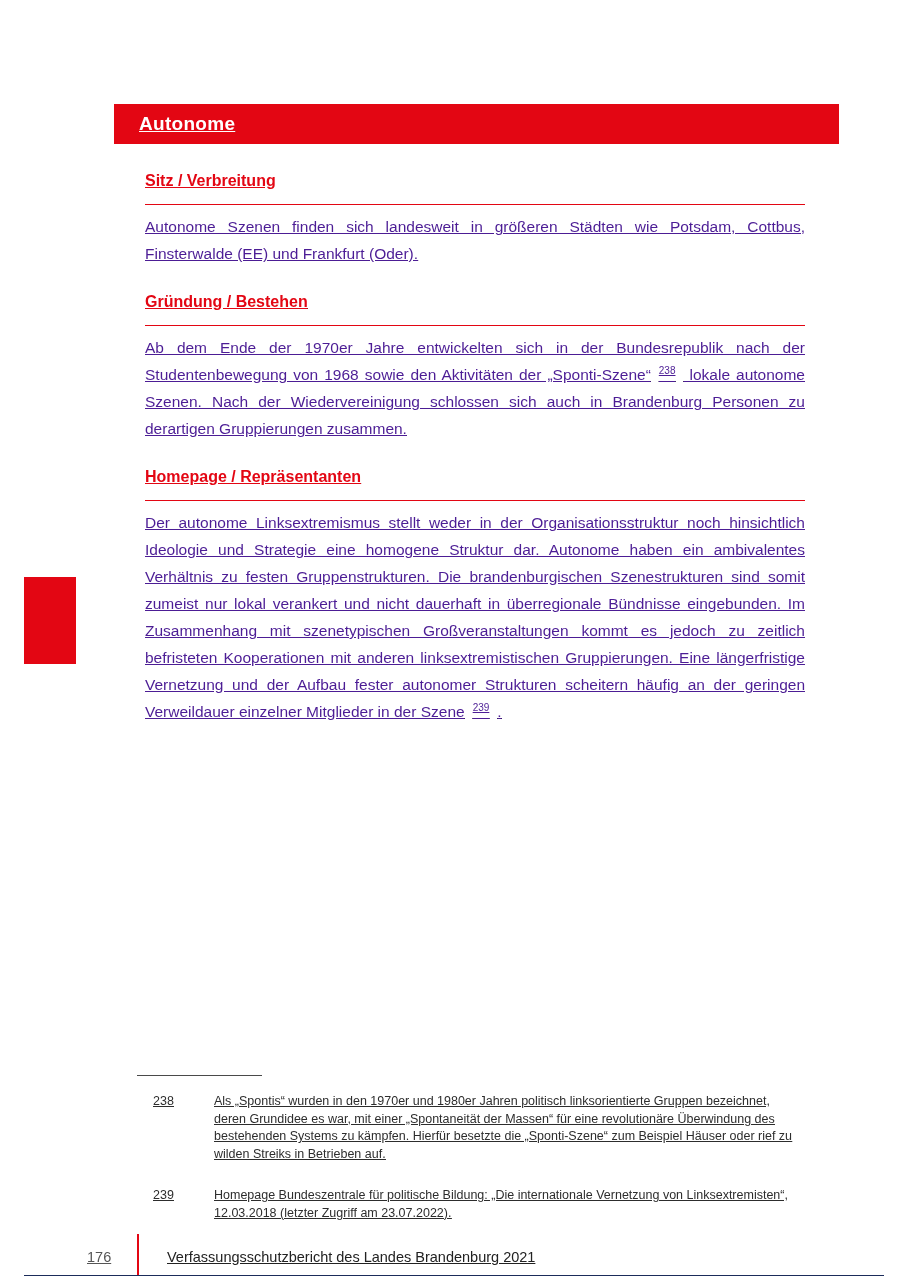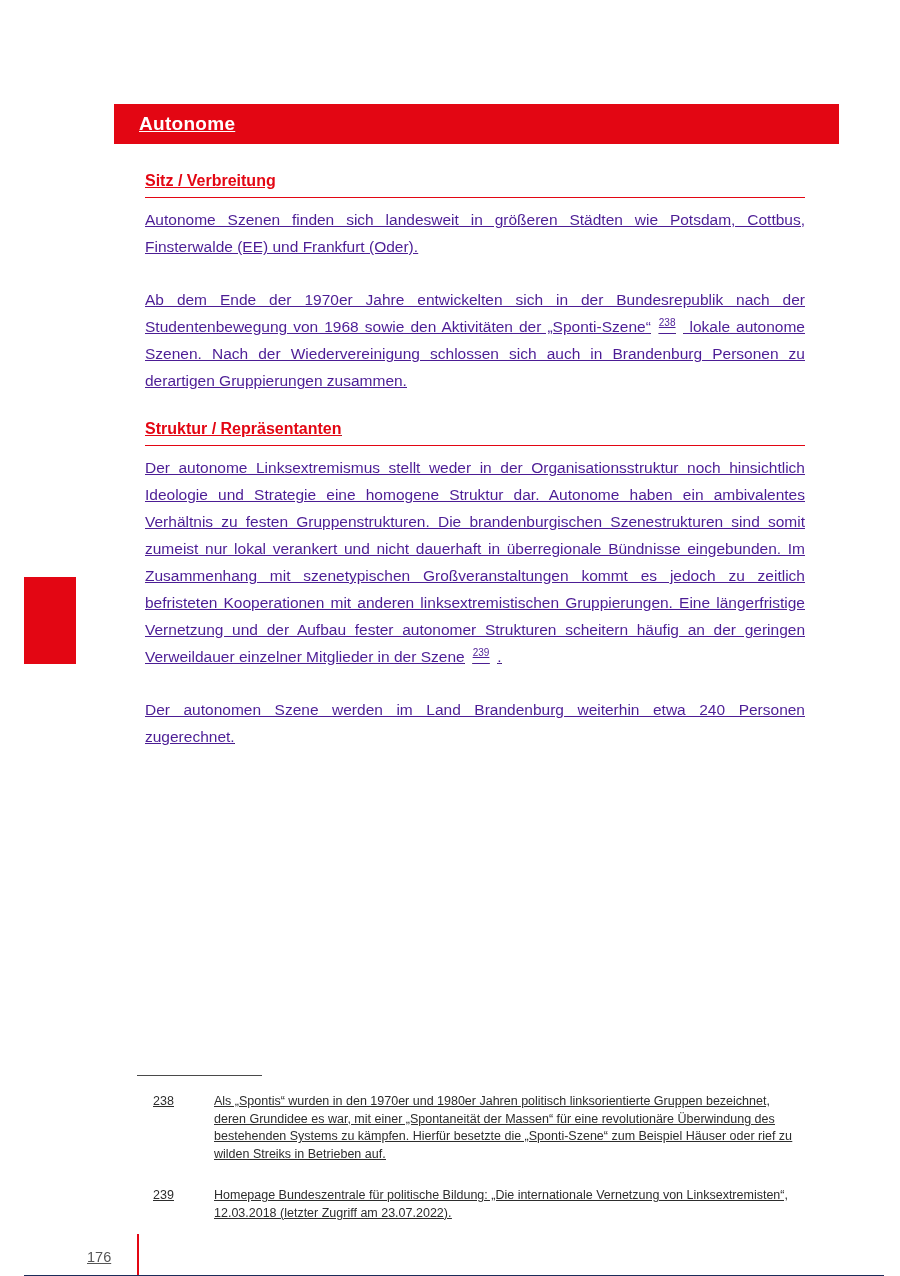--- a/index.html
+++ b/index.html
@@ -14,21 +14,21 @@
   }
   .banner {
     position:absolute; left:90px; top:80px; width:725px; height:40px;
     background:#e30613; display:flex; align-items:center; padding-left:17px;
   }
   .banner h1 { color:#ffffff; font-size:19px; font-weight:bold; letter-spacing:0.3px; }
   .content { position:absolute; left:105px; top:140px; width:692px; }
   .section { margin-bottom:26px; }
   .section-heading {
     color:#e30613; font-size:16px; font-weight:bold;
-    padding-bottom:7px; border-bottom:1px solid #e30613; margin-bottom:7px;
+    padding-bottom:14px; border-bottom:1px solid #e30613; margin-bottom:7px;
   }
   .section-body {
     font-size:15.5px; line-height:27px; color:#4c1d95; text-align:justify;
   }
   sup.fn-ref { font-size:10px; line-height:0; vertical-align:super; }
   .footnotes { position:absolute; left:105px; top:1043px; width:692px; color:#2d2d2d; }
   .fn-rule { width:125px; border-top:1px solid #4a4a4a; margin-bottom:9px; }
   .fn-row { display:flex; font-size:12.5px; line-height:17.5px; }
   .fn-num { width:45px; flex:none; }
   .fn-text { flex:1; }
@@ -48,28 +48,28 @@
   <header class="banner">
     <h1>Autonome</h1>
   </header>
 
   <main class="content" id="sections">
       <section class="section">
         <h2 class="section-heading">Sitz / Verbreitung</h2>
         <p class="section-body">Autonome Szenen finden sich landesweit in größeren Städten wie Potsdam, Cottbus, Finsterwalde (EE) und Frankfurt (Oder).</p>
       </section>
       <section class="section">
+        <h2 class="section-heading">Gründung / Bestehen</h2>
         <p class="section-body">Ab dem Ende der 1970er Jahre entwickelten sich in der Bundesrepublik nach der Studentenbewegung von 1968 sowie den Aktivitäten der „Sponti-Szene“<sup class="fn-ref">238</sup> lokale autonome Szenen. Nach der Wiedervereinigung schlossen sich auch in Brandenburg Personen zu derartigen Gruppierungen zusammen.</p>
       </section>
       <section class="section">
-        <h2 class="section-heading">Struktur / Repräsentanten</h2>
+        <h2 class="section-heading">Homepage / Repräsentanten</h2>
         <p class="section-body">Der autonome Linksextremismus stellt weder in der Organisationsstruktur noch hinsichtlich Ideologie und Strategie eine homogene Struktur dar. Autonome haben ein ambivalentes Verhältnis zu festen Gruppenstrukturen. Die brandenburgischen Szenestrukturen sind somit zumeist nur lokal verankert und nicht dauerhaft in überregionale Bündnisse eingebunden. Im Zusammenhang mit szenetypischen Großveranstaltungen kommt es jedoch zu zeitlich befristeten Kooperationen mit anderen linksextremistischen Gruppierungen. Eine längerfristige Vernetzung und der Aufbau fester autonomer Strukturen scheitern häufig an der geringen Verweildauer einzelner Mitglieder in der Szene<sup class="fn-ref">239</sup>.</p>
       </section>
       <section class="section">
-        <p class="section-body">Der autonomen Szene werden im Land Brandenburg weiterhin etwa 240 Personen zugerechnet.</p>
       </section>
       <section class="section">
       </section>
     </main>
 
   <section class="footnotes">
     <div class="fn-rule"></div>
     <div id="footnote-list">
         <div class="fn-row">
           <span class="fn-num">238</span>
@@ -78,17 +78,18 @@
         <div class="fn-row">
           <span class="fn-num">239</span>
           <span class="fn-text">Homepage Bundeszentrale für politische Bildung: „Die internationale Vernetzung von Linksextremisten“, 12.03.2018 (letzter Zugriff am 23.07.2022).</span>
         </div>
       </div>
   </section>
 
   <footer class="page-footer">
     <span class="page-num">176</span>
     <span class="footer-divider"></span>
+    <span class="footer-text">Verfassungsschutzbericht des Landes Brandenburg 2021</span>
   </footer>
 
   <div class="bottom-bar"></div>
 
 </div>
 
 </body></html>

